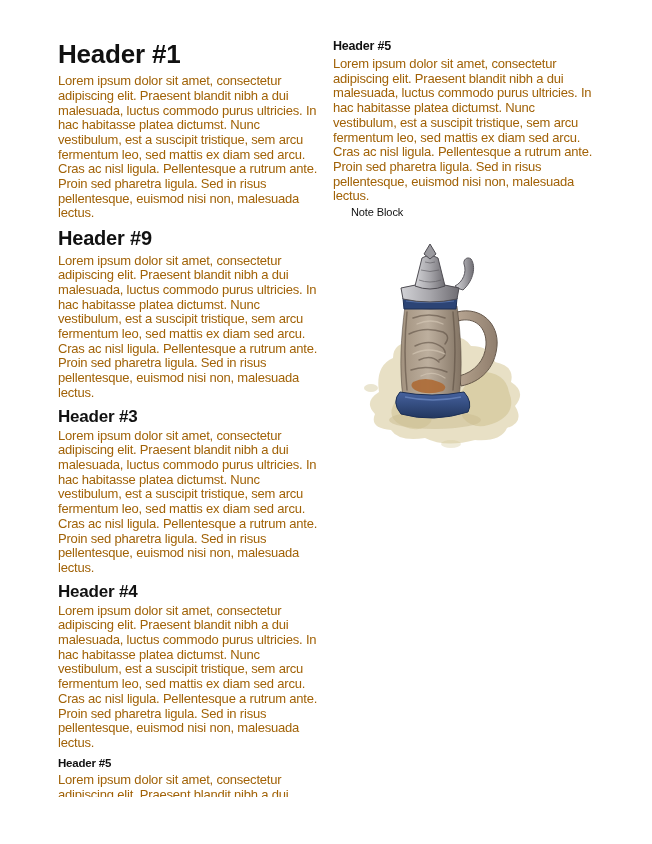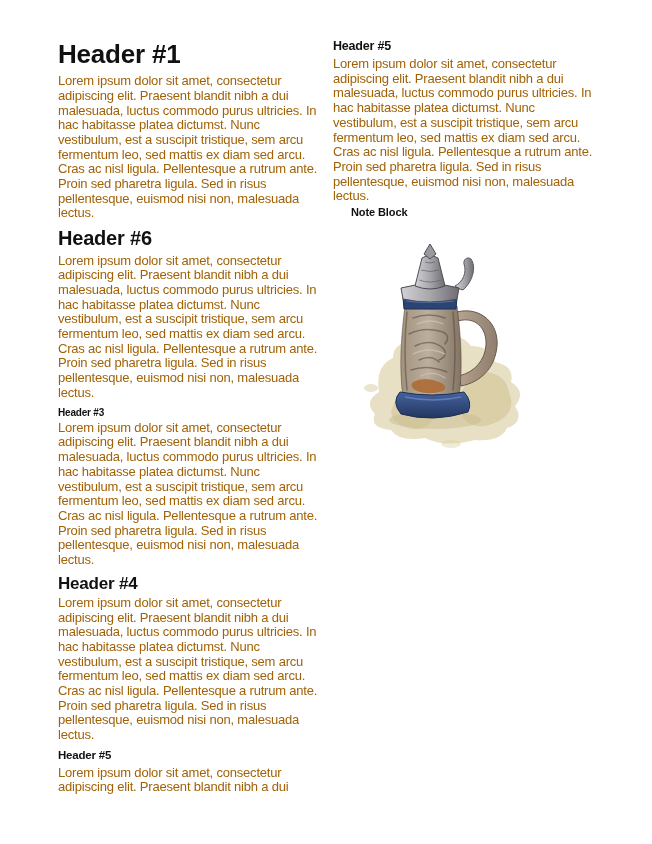--- a/index.html
+++ b/index.html
@@ -8,43 +8,43 @@
     font-family:"Liberation Sans", sans-serif; color:#262626; overflow:hidden;
   }
   .col { position:absolute; top:40px; }
   .col-left  { left:58px;  width:263px; }
   .col-right { left:333px; width:264px; top:39px; }
 
   .body-p { font-size:13px; line-height:14.7px; letter-spacing:-0.2px; margin:0 0 1px 0; color:#a16207; }
   h1,h2,h3,h4,h5 { color:#111111; font-weight:700; letter-spacing:-0.2px; }
   h1.hd1 { font-size:26px;   line-height:1.12; margin:0 0 5px 0; }
   h2.hd2 { font-size:20px;   line-height:1.12; margin:6px 0 4px 0; }
-  h3.hd3 { font-size:10px; line-height:1.12; margin:6px 0 3px 0; }
+  h3.hd3 { font-size:17px; line-height:1.12; margin:6px 0 3px 0; }
   h4.hd4 { font-size:17px; line-height:1.12; margin:6px 0 3px 0; }
   h5.hd5 { font-size:11.5px; line-height:1.2;  margin:6px 0 3px 0; }
   h5.hd5r{ font-size:12.5px; line-height:1.2;  margin:0 0 3px 0; }
-  .note-label { font-size:11px; font-weight:700; color:#111111; line-height:13px; margin:2px 0 1px 0; letter-spacing:-0.1px;padding-left:18px; }
+  .note-label { font-size:11px; font-weight:400; color:#111111; line-height:13px; margin:2px 0 1px 0; letter-spacing:-0.1px;padding-left:18px; }
   .inline-bold { font-weight:700; }
 
   .illustration-wrap { margin:23px 0 0 22px; width:174px; height:210px; }
 </style>
 </head>
 <body>
 
 <div class="page">
 
   <div class="col col-left">
 
     <section>
       <h1 class="hd1">Header #1</h1>
       <p class="body-p">Lorem ipsum dolor sit amet, consectetur adipiscing elit. Praesent blandit nibh a dui malesuada, luctus commodo purus ultricies. In hac habitasse platea dictumst. Nunc vestibulum, est a suscipit tristique, sem arcu fermentum leo, sed mattis ex diam sed arcu. Cras ac nisl ligula. Pellentesque a rutrum ante. Proin sed pharetra ligula. Sed in risus pellentesque, euismod nisi non, malesuada lectus.</p>
     </section>
 
     <section>
-      <h2 class="hd2">Header #6</h2>
+      <h2 class="hd2">Header #9</h2>
       <p class="body-p">Lorem ipsum dolor sit amet, consectetur adipiscing elit. Praesent blandit nibh a dui malesuada, luctus commodo purus ultricies. In hac habitasse platea dictumst. Nunc vestibulum, est a suscipit tristique, sem arcu fermentum leo, sed mattis ex diam sed arcu. Cras ac nisl ligula. Pellentesque a rutrum ante. Proin sed pharetra ligula. Sed in risus pellentesque, euismod nisi non, malesuada lectus.</p>
     </section>
 
     <section>
       <h3 class="hd3">Header #3</h3>
       <p class="body-p">Lorem ipsum dolor sit amet, consectetur adipiscing elit. Praesent blandit nibh a dui malesuada, luctus commodo purus ultricies. In hac habitasse platea dictumst. Nunc vestibulum, est a suscipit tristique, sem arcu fermentum leo, sed mattis ex diam sed arcu. Cras ac nisl ligula. Pellentesque a rutrum ante. Proin sed pharetra ligula. Sed in risus pellentesque, euismod nisi non, malesuada lectus.</p>
     </section>
 
     <section>
       <h4 class="hd4">Header #4</h4>

